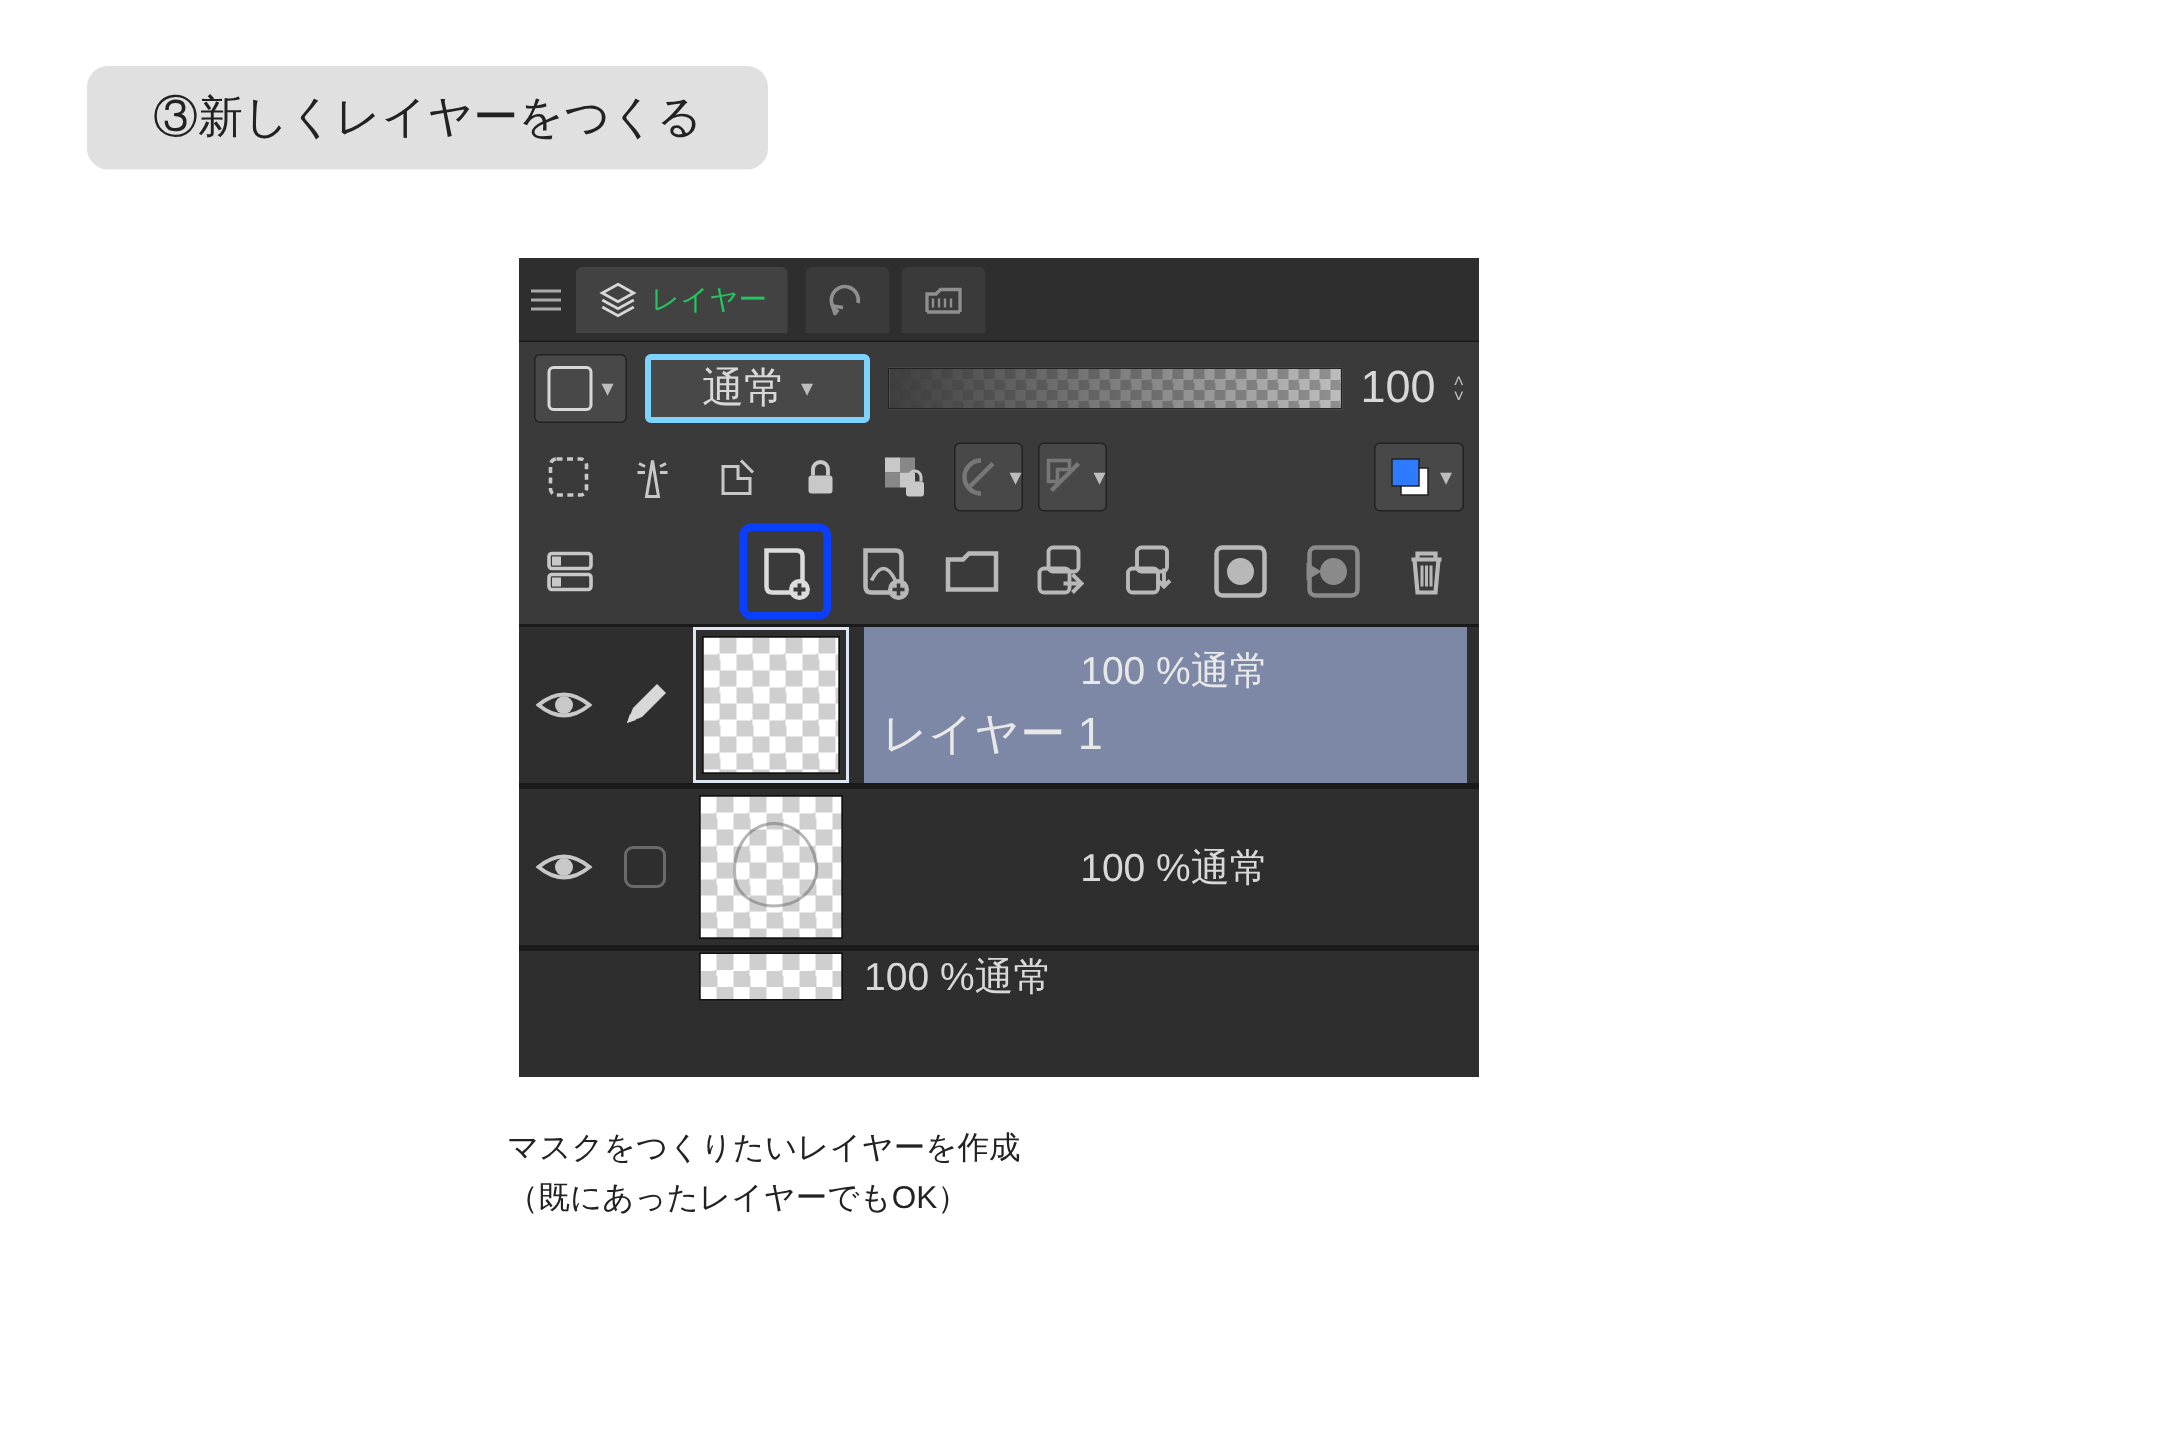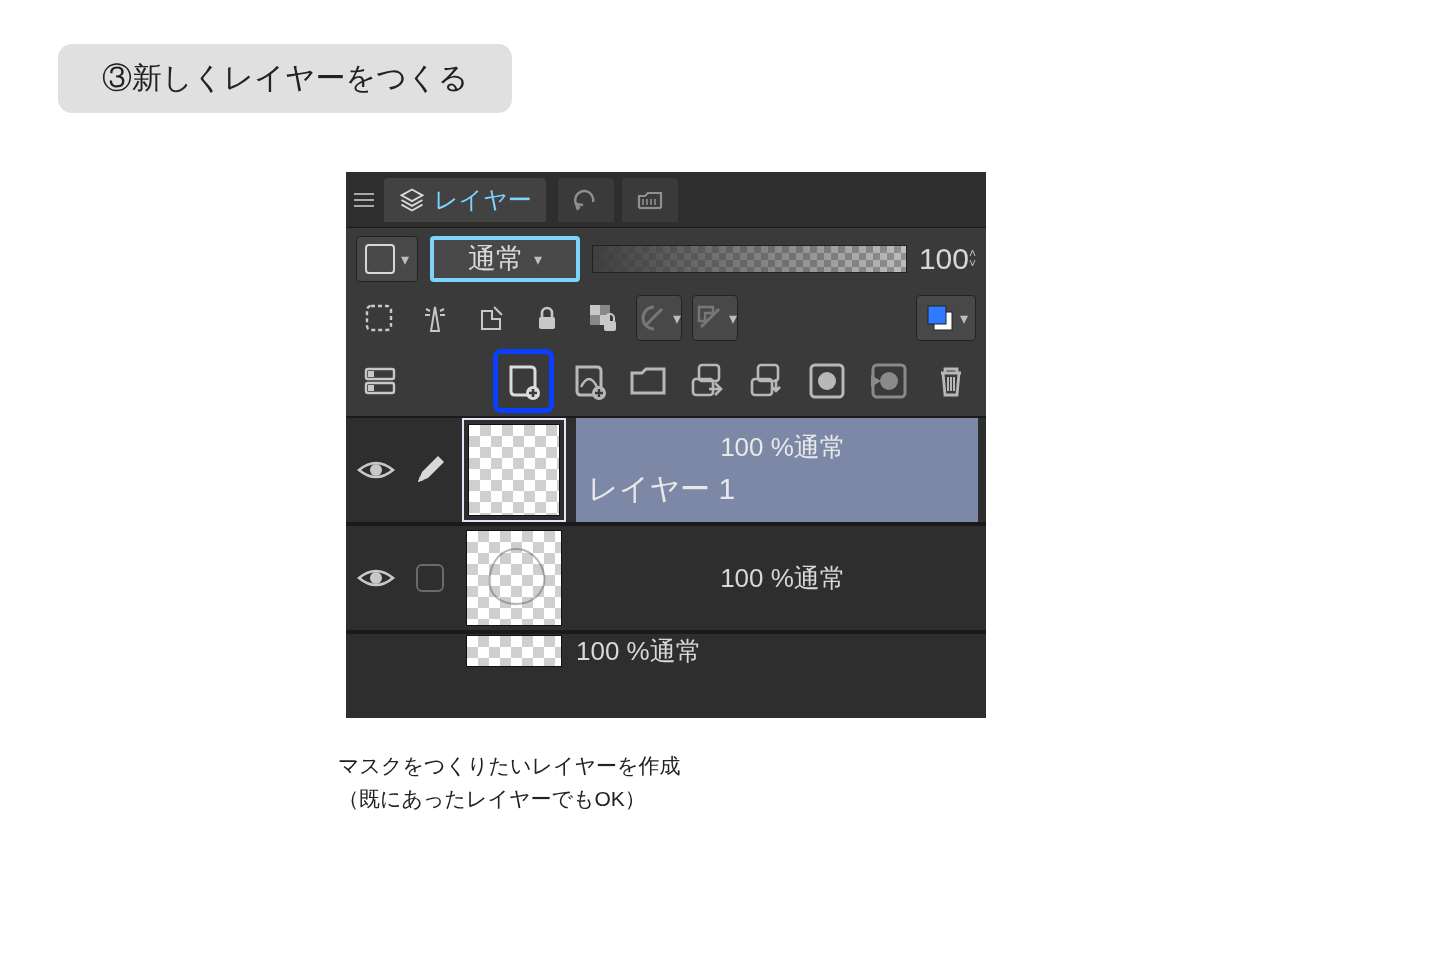--- a/index.html
+++ b/index.html
@@ -51,21 +51,21 @@
   }
   .ph-ham span { height: 2px; background: #a9a9a9; }
   .layer-tab {
     display: flex; align-items: center; gap: 8px;
     background: #424242;
     height: 44px;
     padding: 0 14px;
     border-radius: 4px 4px 0 0;
   }
   .layer-tab svg { display:block; }
-  .layer-tab-text { color: #7dd3fc; font-size: 24px; }
+  .layer-tab-text { color: #22c55e; font-size: 19px; }
   .other-tabs { display:flex; gap:8px; margin-left:4px; }
   .other-tab {
     background:#3a3a3a;
     height:44px; width:56px;
     display:flex; align-items:center; justify-content:center;
     border-radius:4px 4px 0 0;
   }
 
   
   .row1 {
@@ -92,21 +92,21 @@
     background: repeating-conic-gradient(#999 0 25%, #ccc 0 50%) 0 0/14px 14px;
     background-color:#999;
     border:1px solid #222;
     position:relative;
   }
   .opacity-bar::after {
     content:""; position:absolute; inset:0;
     background: linear-gradient(to right, rgba(60,60,60,0.98), rgba(60,60,60,0.1));
   }
   .opacity-num {
-    color:#d8d8d8; font-size:30px; display:flex; align-items:center; gap:0;text-align:right;
+    color:#d8d8d8; font-size:30px; display:flex; align-items:center; gap:12px;text-align:right;
   }
   .spinner { display:flex; flex-direction:column; font-size:12px; color:#bdbdbd; line-height:10px;}
 
   
   .row2 {
     display:flex; align-items:center; height:56px; padding:0 10px; gap:10px;
     background:#3a3a3a;
   }
   .r2-icon {
     width:46px; height:46px; display:flex; align-items:center; justify-content:center;

